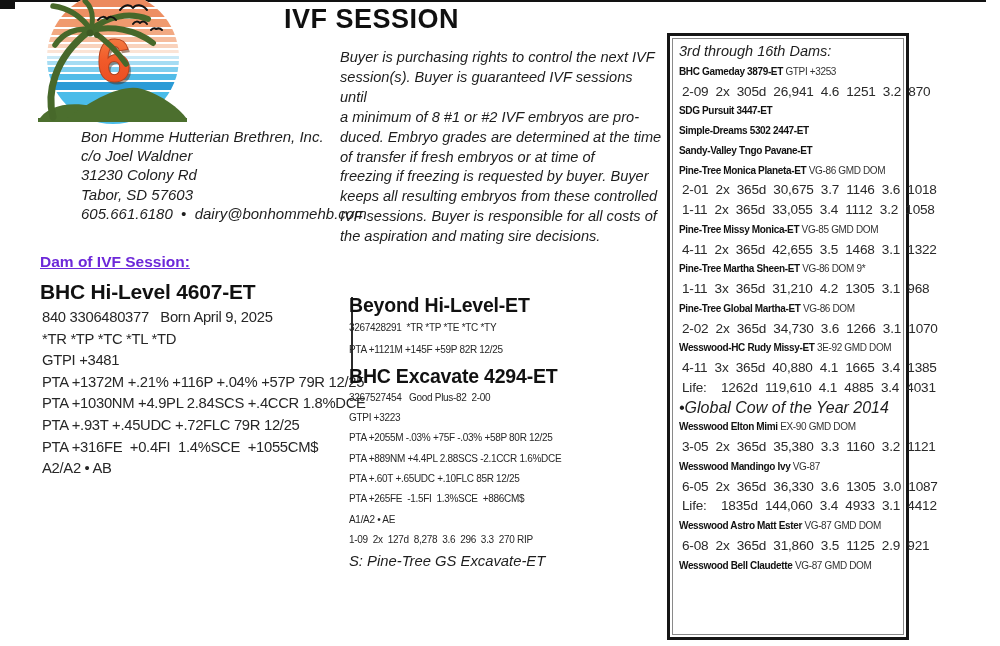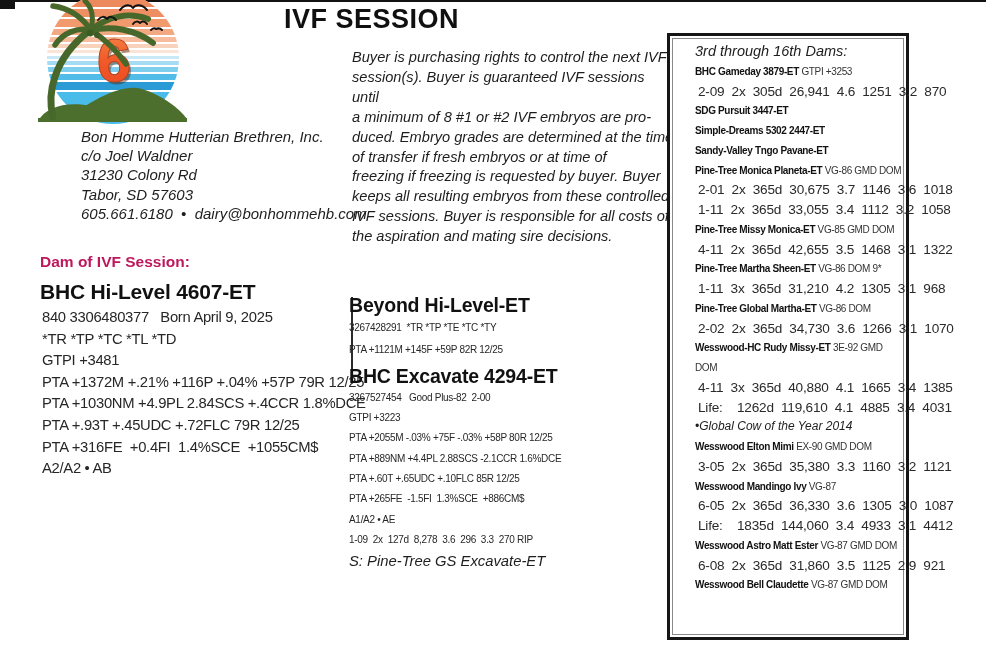--- a/index.html
+++ b/index.html
@@ -19,50 +19,50 @@
   #logo{left:36px;top:0;width:154px;height:128px;}
 
   
   #seller{left:38px;top:127px;font-style:italic;font-size:15px;line-height:19.2px;color:#1e1e1e;margin-left:43px;}
   .seller-line{white-space:pre;}
 
   
   #title{left:284px;top:4px;font-size:27px;font-weight:bold;letter-spacing:.5px;color:#101010;}
 
   
-  #terms{left:352px;top:48px;width:322px;font-style:italic;font-size:14.6px;line-height:19.9px;color:#1d1d1d;}
-
-  
-  #dam-heading{left:40px;top:253px;font-size:15.5px;font-weight:bold;color:#be185d;}
+  #terms{left:340px;top:48px;width:322px;font-style:italic;font-size:14.6px;line-height:19.9px;color:#1d1d1d;}
+
+  
+  #dam-heading{left:40px;top:253px;font-size:15.5px;font-weight:bold;text-decoration:underline;color:#6d28d9;}
   #dam-name{left:40px;top:280px;font-size:21px;font-weight:bold;letter-spacing:-.2px;color:#111;}
   #dam-lines{left:42px;top:307px;font-size:14.8px;line-height:21.6px;letter-spacing:-.3px;color:#272727;}
   .dam-line{white-space:pre;}
 
   
   #mating-divider{left:351px;top:297px;width:2px;height:86px;background:#2b2b2b;}
   #matings{left:349px;top:293px;color:#272727;}
   .mating-name{font-size:19.5px;font-weight:bold;letter-spacing:-.2px;line-height:24px;color:#111;}
   .mating-line{font-size:10px;letter-spacing:-.3px;white-space:pre;}
   .mating-entry:nth-child(1) .mating-line{line-height:22.4px;}
   .mating-entry:nth-child(2){margin-top:2px;}
   .mating-entry:nth-child(2) .mating-line{line-height:20.3px;}
   .mating-note{font-style:italic;font-size:14.8px;line-height:21px;margin-top:1px;color:#1e1e1e;}
 
   
   #dams-box{
     left:667px;top:33px;width:242px;height:607px;box-sizing:border-box;
     background:#fff;border:3px solid #151515;
     box-shadow:inset 0 0 0 2px #ffffff, inset 0 0 0 3px #8a8a8a;
-    padding:6px 0 0 25px;
+    padding:6px 0 0 9px;
   }
   #dams-box .dbx-heading{font-style:italic;font-size:14.5px;line-height:19.75px;color:#1d1d1d;}
   #dams-box .dbx-name{font-size:10px;line-height:19.75px;letter-spacing:-.35px;color:#333;}
   #dams-box .dbx-name .b{font-weight:bold;color:#111;}
   #dams-box .dbx-record{font-size:13.6px;line-height:19.75px;letter-spacing:-.2px;white-space:pre;padding-left:3px;color:#2a2a2a;}
-  #dams-box .dbx-note{font-style:italic;font-size:12px;line-height:19.75px;color:#1d1d1d;}
+  #dams-box .dbx-note{font-style:italic;font-size:16px;line-height:19.75px;color:#1d1d1d;}
 </style>
 </head>
 <body>
 
 <div class="abs" id="top-rule"></div>
 <div class="abs" id="corner-mark"></div>
 
 <svg class="abs" id="logo" viewBox="0 0 154 128">
   <defs>
     <clipPath id="cclip">

